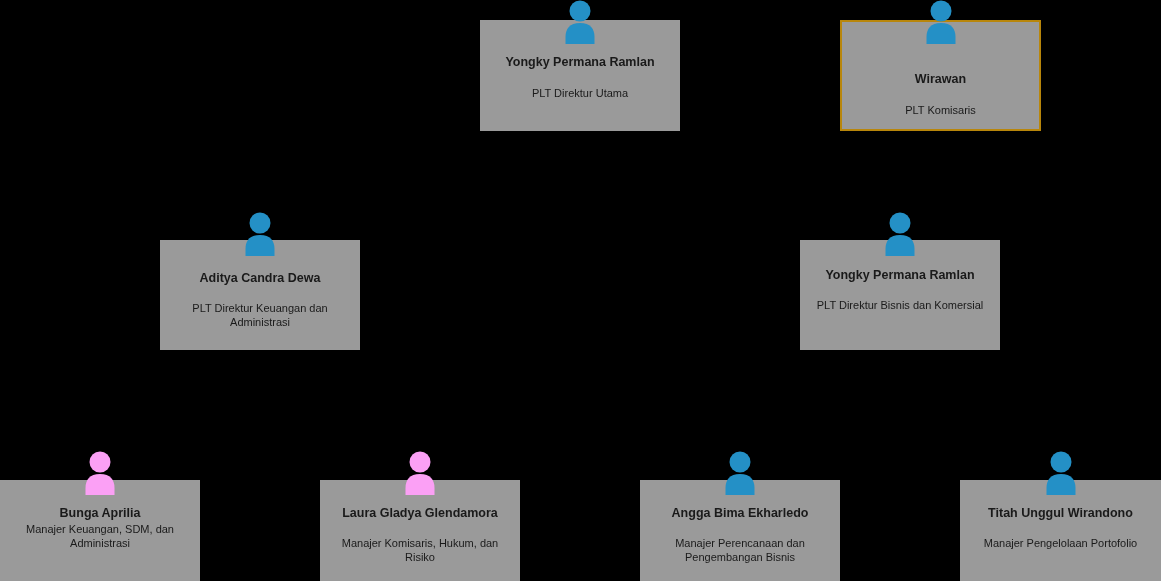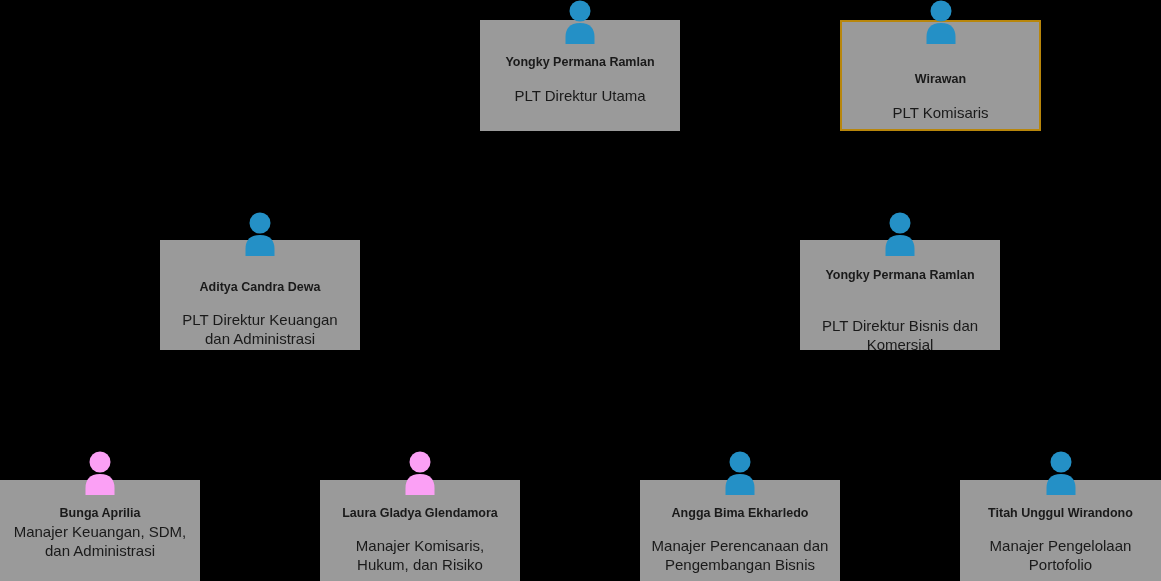--- a/index.html
+++ b/index.html
@@ -64,21 +64,21 @@
   .node-name {
     font-weight: bold;
     font-size: 12.5px;
     color: #1a1a1a;
     line-height: 1.25;
     width: 94%;
   }
 
   .node-title {
     font-weight: normal;
-    font-size: 15px;
+    font-size: 11px;
     color: #1a1a1a;
     line-height: 1.32;
     width: 92%;
   }
 </style>
 </head>
 <body>
 
 <div id="org-canvas">
 
@@ -103,35 +103,35 @@
     <div class="person-icon" style="top:-20px;">
       <svg viewBox="0 0 40 44" xmlns="http://www.w3.org/2000/svg">
         <circle cx="20" cy="11" r="10.5" fill="#2490c6"></circle>
         <path d="M20 23 C9.5 23 5.5 29 5.5 37 L5.5 44 L34.5 44 L34.5 37 C34.5 29 30.5 23 20 23 Z" fill="#2490c6"></path>
       </svg>
     </div>
   </div>
 
   <div class="node" style="left:160px; top:240px; width:200px; height:110px;">
     <div class="node-card">
-      <div class="node-name" style="margin-top:40px;">Aditya Candra Dewa</div>
+      <div class="node-name" style="margin-top:31px;">Aditya Candra Dewa</div>
       <div class="node-title" style="margin-top:14px;">PLT Direktur Keuangan dan Administrasi</div>
     </div>
     <div class="person-icon" style="top:-28px;">
       <svg viewBox="0 0 40 44" xmlns="http://www.w3.org/2000/svg">
         <circle cx="20" cy="11" r="10.5" fill="#2490c6"></circle>
         <path d="M20 23 C9.5 23 5.5 29 5.5 37 L5.5 44 L34.5 44 L34.5 37 C34.5 29 30.5 23 20 23 Z" fill="#2490c6"></path>
       </svg>
     </div>
   </div>
 
   <div class="node" style="left:800px; top:240px; width:200px; height:110px;">
     <div class="node-card">
       <div class="node-name" style="margin-top:28px;">Yongky Permana Ramlan</div>
-      <div class="node-title" style="margin-top:32px;">PLT Direktur Bisnis dan Komersial</div>
+      <div class="node-title" style="margin-top:14px;">PLT Direktur Bisnis dan Komersial</div>
     </div>
     <div class="person-icon" style="top:-28px;">
       <svg viewBox="0 0 40 44" xmlns="http://www.w3.org/2000/svg">
         <circle cx="20" cy="11" r="10.5" fill="#2490c6"></circle>
         <path d="M20 23 C9.5 23 5.5 29 5.5 37 L5.5 44 L34.5 44 L34.5 37 C34.5 29 30.5 23 20 23 Z" fill="#2490c6"></path>
       </svg>
     </div>
   </div>
 
   <div class="node" style="left:0px; top:480px; width:200px; height:110px;">

